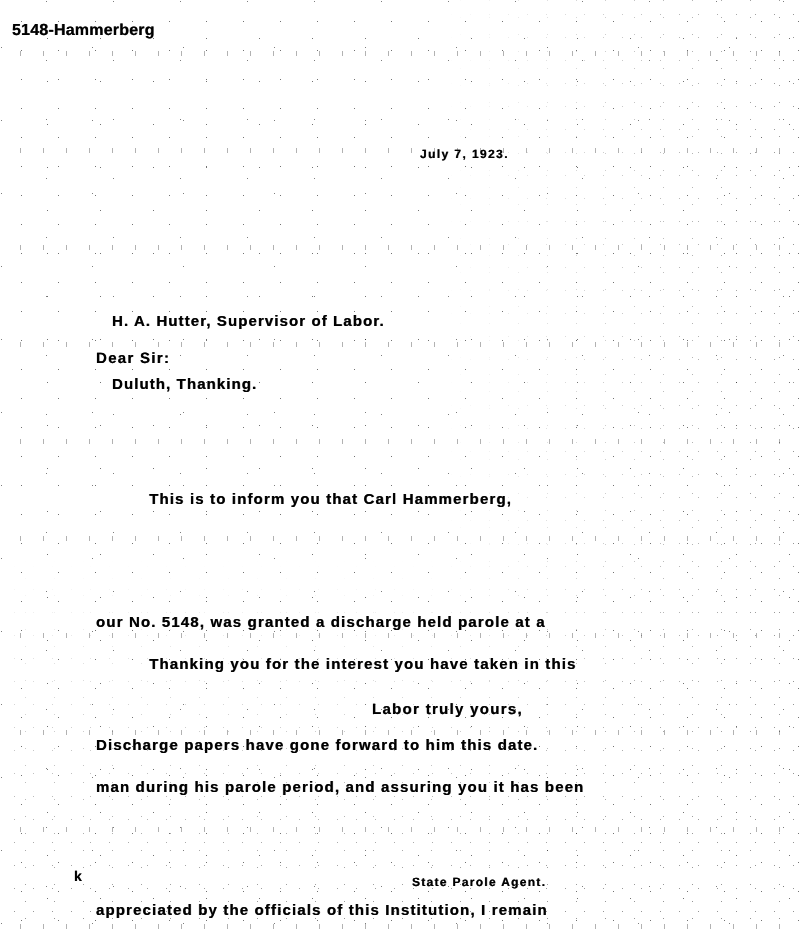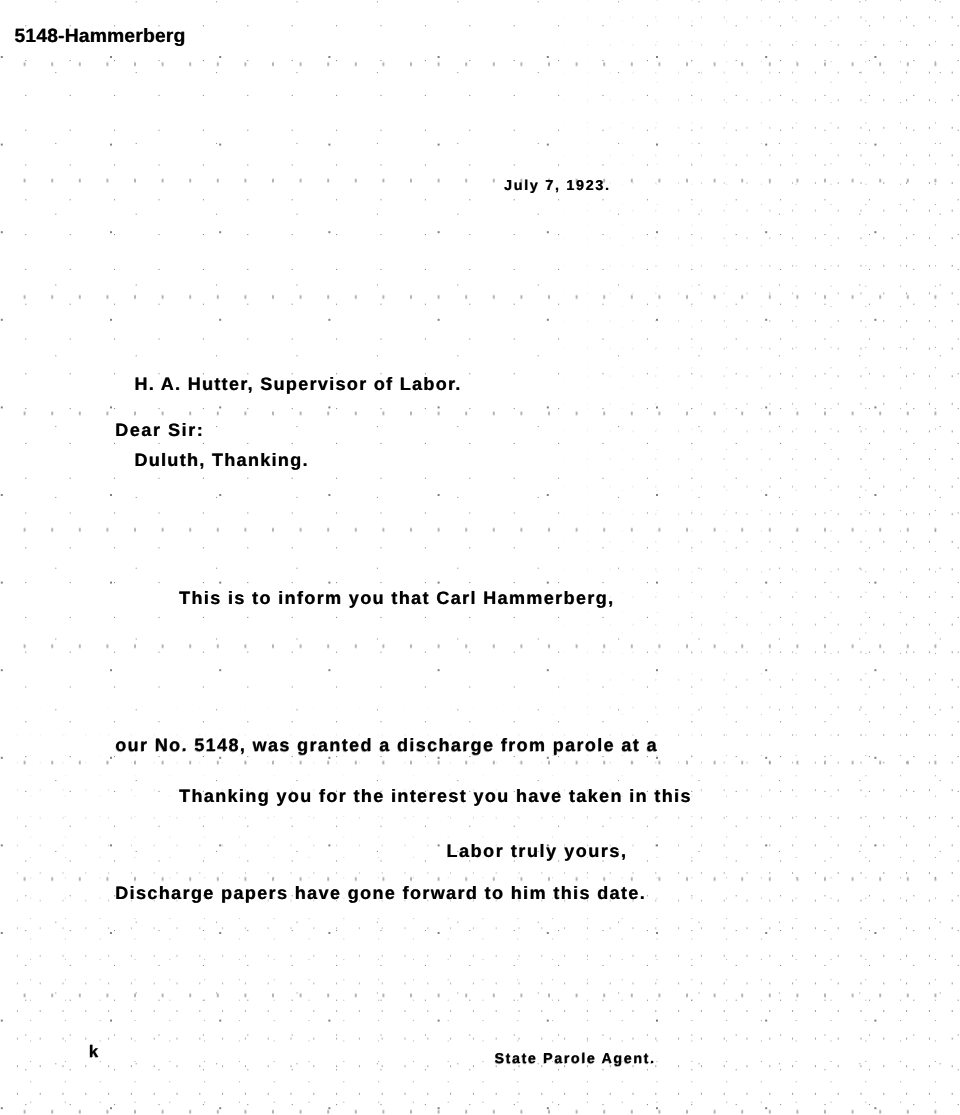--- a/index.html
+++ b/index.html
@@ -160,26 +160,28 @@
 
   <div class="address-block">
     <div>H. A. Hutter, Supervisor of Labor.</div>
     <div>Duluth, Thanking.</div>
   </div>
 
   <div class="typed" id="salutation">Dear Sir:</div>
 
   <div class="body-block" id="paragraph-one">
     <div>          This is to inform you that Carl Hammerberg,</div>
-    <div>our No. 5148, was granted a discharge from parole at a</div>
+    <div>our No. 5148, was granted a discharge held parole at a</div>
     <div>Discharge papers have gone forward to him this date.</div>
   </div>
 
   <div class="body-block" id="paragraph-two">
     <div>          Thanking you for the interest you have taken in this</div>
+    <div>man during his parole period, and assuring you it has been</div>
+    <div>appreciated by the officials of this Institution, I remain</div>
   </div>
 
   <div class="typed" id="closing">Labor truly yours,</div>
 
   <div class="typed" id="signature-title">State Parole Agent.</div>
 
   <div class="typed" id="typist-initial">k</div>
 
 </div>
 

